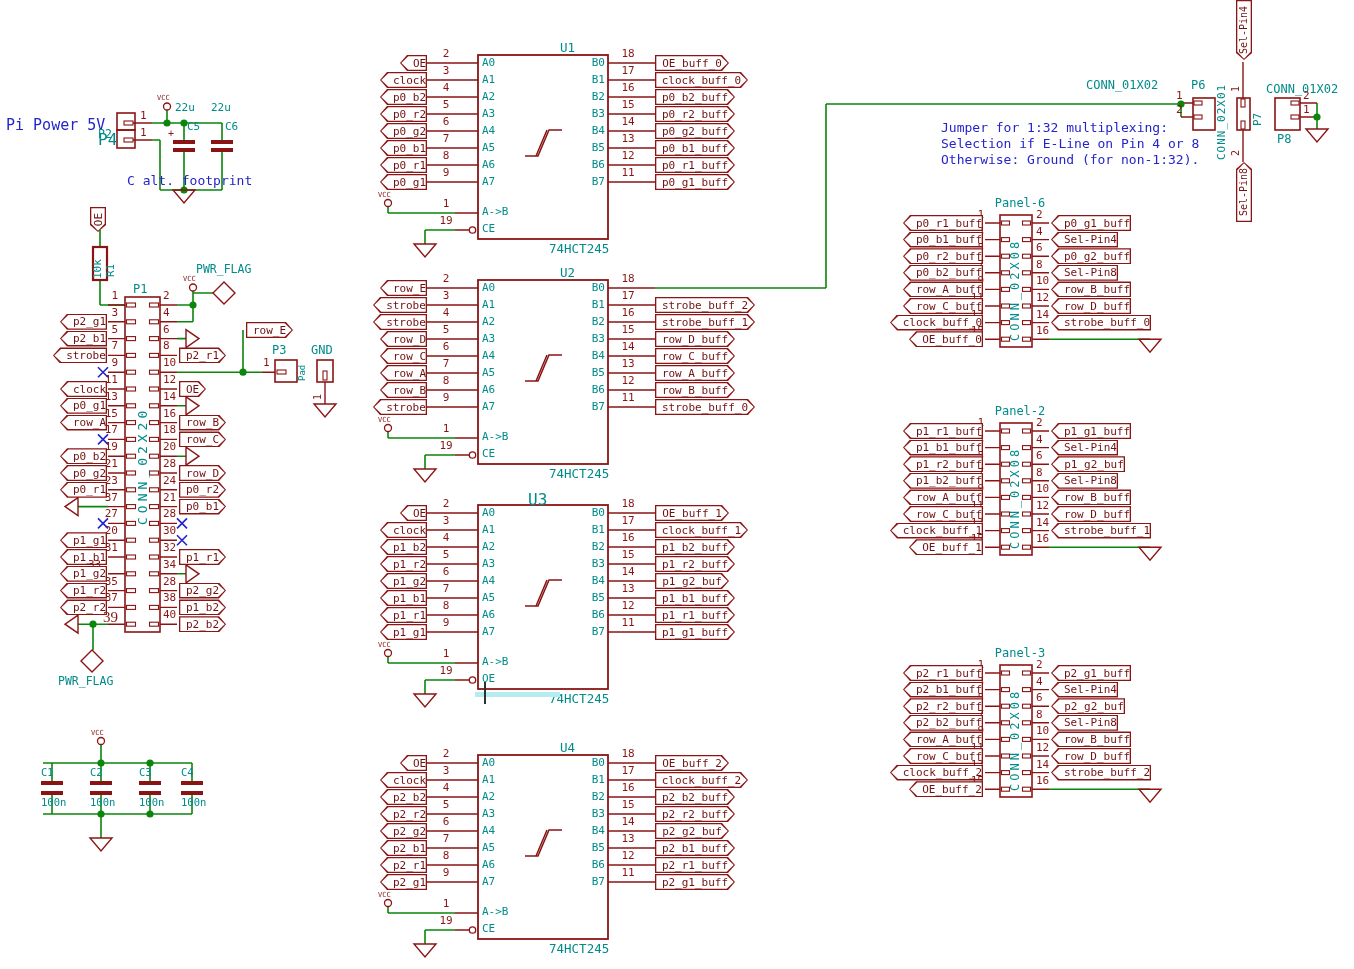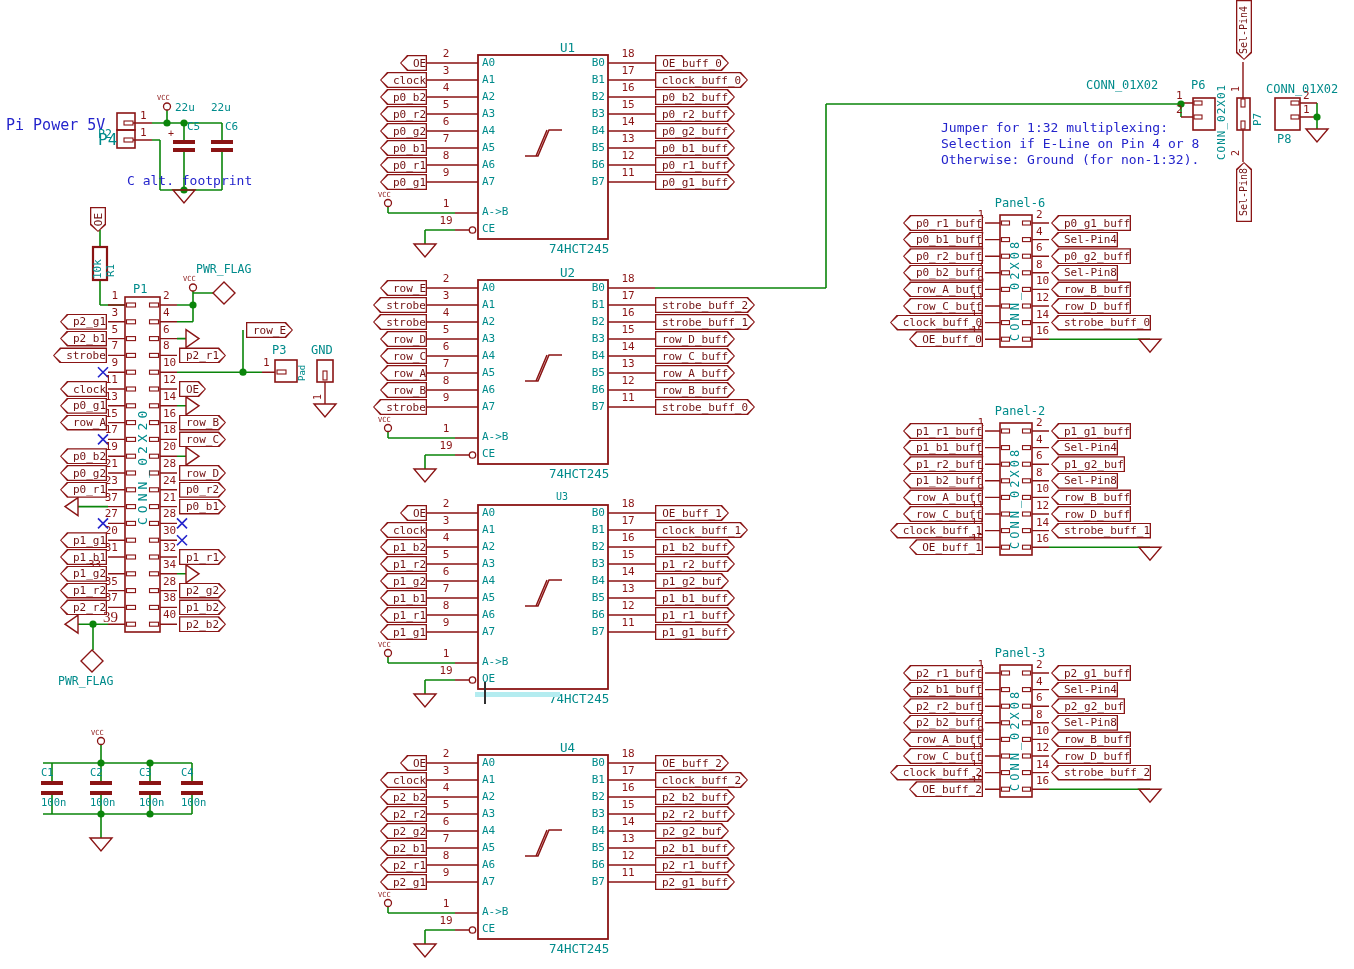--- a/index.html
+++ b/index.html
@@ -636,21 +636,21 @@
       <div class="glabel" style="left: 655px; top: 399px; width: 100px;">
         <div class="gl-outer" style="clip-path: polygon(0px 0px, calc(100% - 7px) 0px, 100% 50%, calc(100% - 7px) 100%, 0px 100%);"></div>
         <div class="gl-inner" style="clip-path: polygon(0px 0px, calc(100% - 7px) 0px, 100% 50%, calc(100% - 7px) 100%, 0px 100%);"></div>
         <span class="gl-txt" style="padding-right: 6px;">strobe_buff_0</span>
       </div>
       <span class="t maroon" style="left: 432px; top: 423px; font-size: 11px; width: 28px; text-align: center; display: inline-block;">1</span>
       <span class="t maroon" style="left: 432px; top: 440px; font-size: 11px; width: 28px; text-align: center; display: inline-block;">19</span>
       <span class="t teal" style="left: 482px; top: 431px; font-size: 11px;">A-&gt;B</span>
       <span class="t teal" style="left: 482px; top: 448px; font-size: 11px;">CE</span>
       <span class="t maroon" style="left: 378px; top: 417px; font-size: 7px;">VCC</span>
-      <span class="t teal" style="left: 556px; top: 491px; font-size: 10px;">U3</span>
+      <span class="t teal" style="left: 528px; top: 491px; font-size: 16px;">U3</span>
       <span class="t teal" style="left: 549px; top: 692px; font-size: 12.5px;">74HCT245</span>
       <span class="t maroon" style="left: 432px; top: 498px; font-size: 11px; width: 28px; text-align: center; display: inline-block;">2</span>
       <span class="t maroon" style="left: 614px; top: 498px; font-size: 11px; width: 28px; text-align: center; display: inline-block;">18</span>
       <span class="t teal" style="left: 482px; top: 507px; font-size: 11px;">A0</span>
       <span class="t teal" style="left: 580px; top: 507px; font-size: 11px; width: 25px; text-align: right; display: inline-block;">B0</span>
       <div class="glabel" style="left: 400px; top: 505px; width: 27px;">
         <div class="gl-outer" style="clip-path: polygon(7px 0px, 100% 0px, 100% 100%, 7px 100%, 0px 50%);"></div>
         <div class="gl-inner" style="clip-path: polygon(7px 0px, 100% 0px, 100% 100%, 7px 100%, 0px 50%);"></div>
         <span class="gl-txt" style="padding-left: 6px;">OE</span>
       </div>

